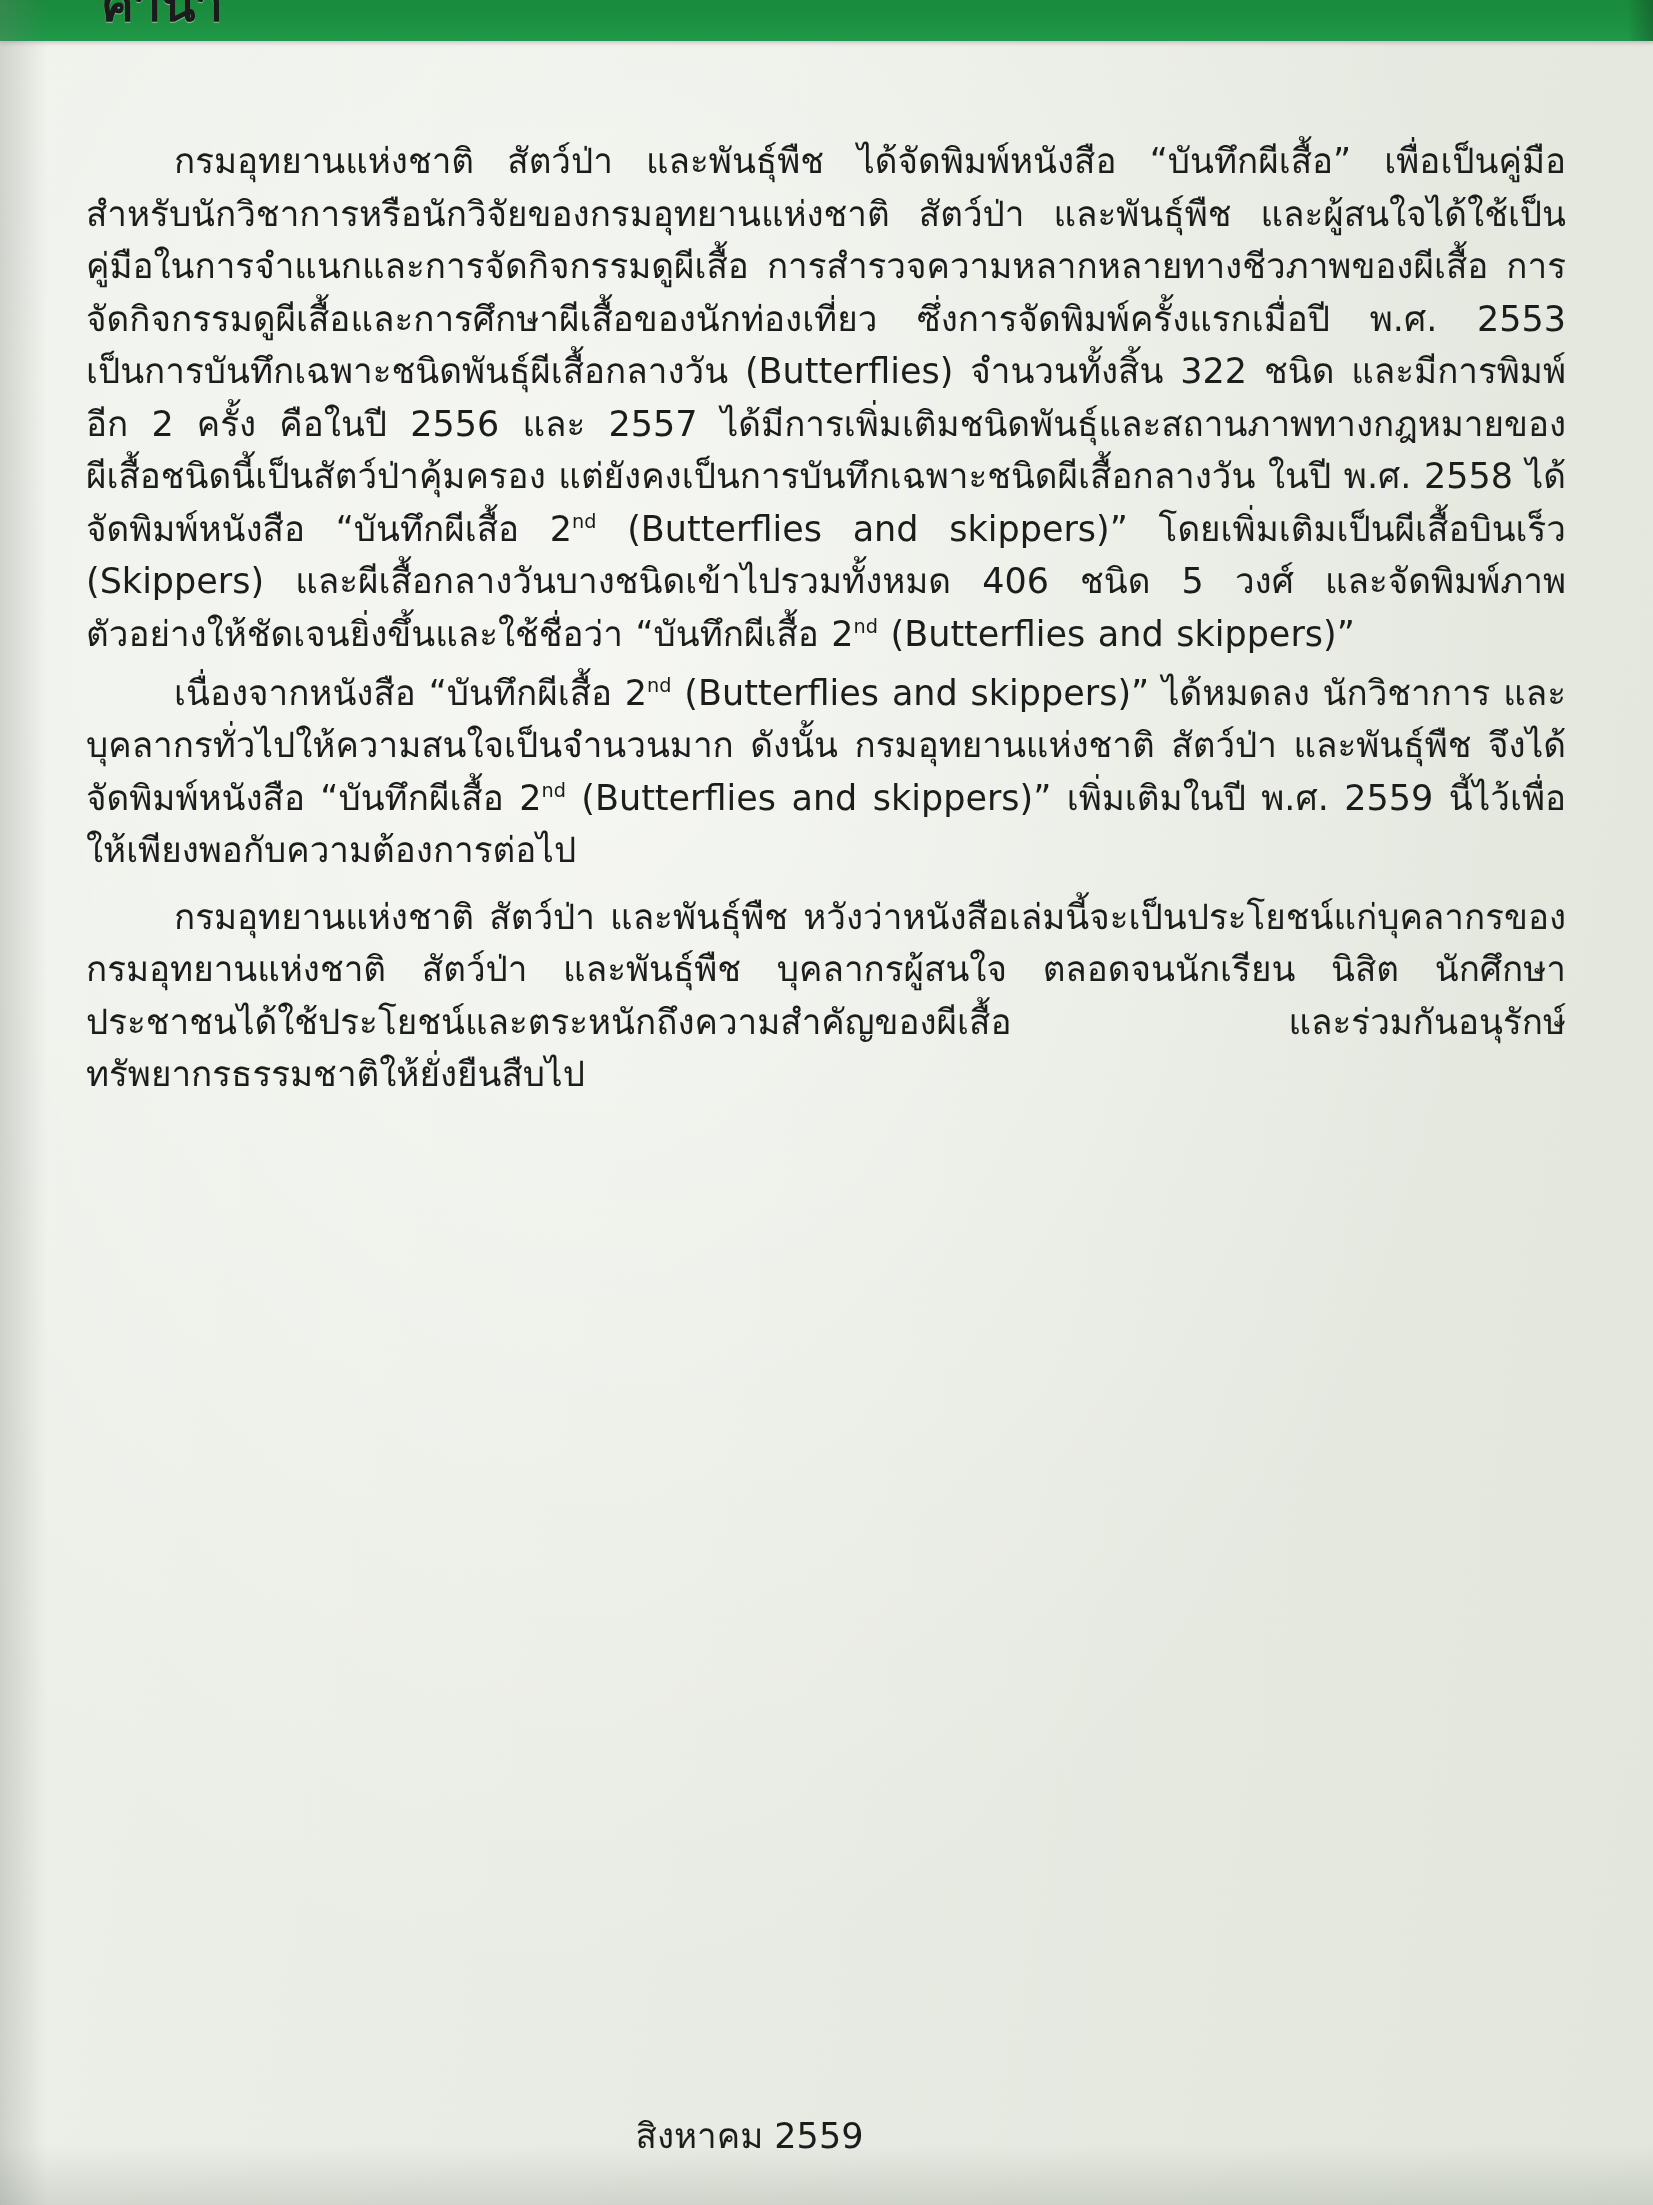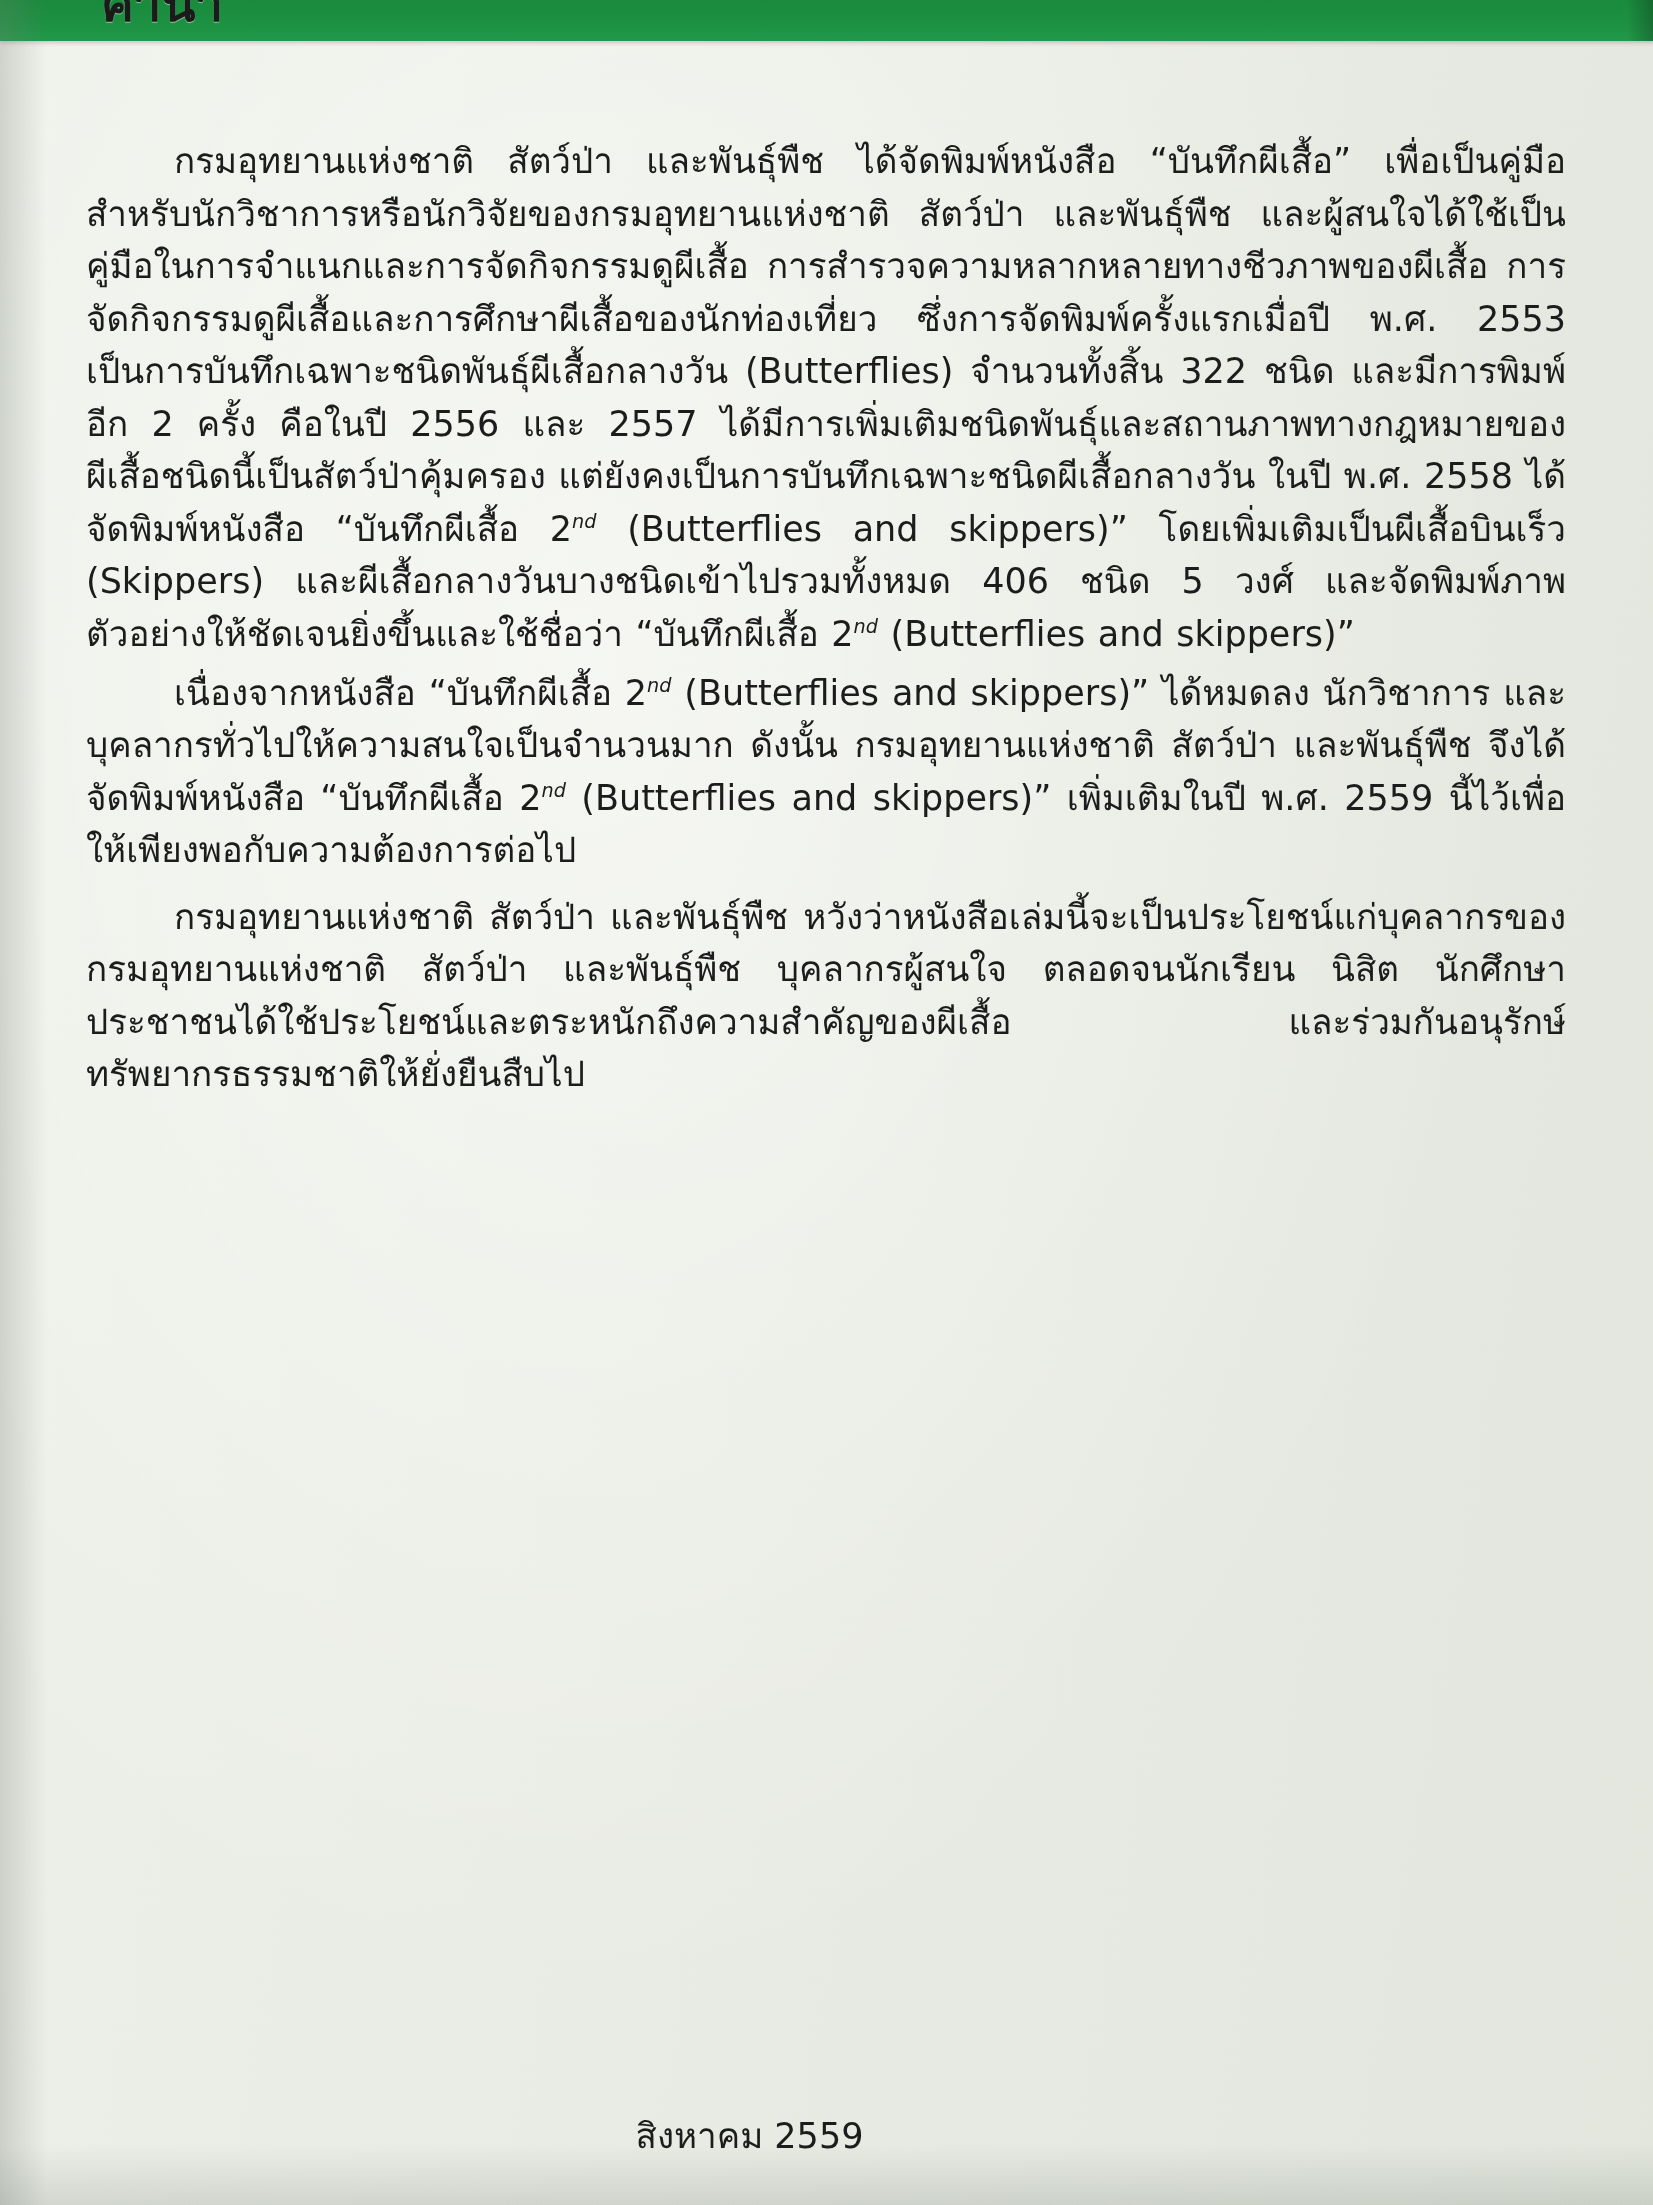--- a/index.html
+++ b/index.html
@@ -91,21 +91,20 @@
     text-indent: 88px;
   }
   p.para.tight {
     margin-bottom: 2.7px;
     margin-top: 14px;
   }
 
   sup {
     font-size: 0.55em;
     vertical-align: super;
-    font-style: italic;
   }
 
   .signature-date {
     position: absolute;
     left: 0;
     right: 0;
     bottom: 42px;
     text-align: center;
     font-family: "DejaVu Sans", sans-serif;
     font-size: 35px;

